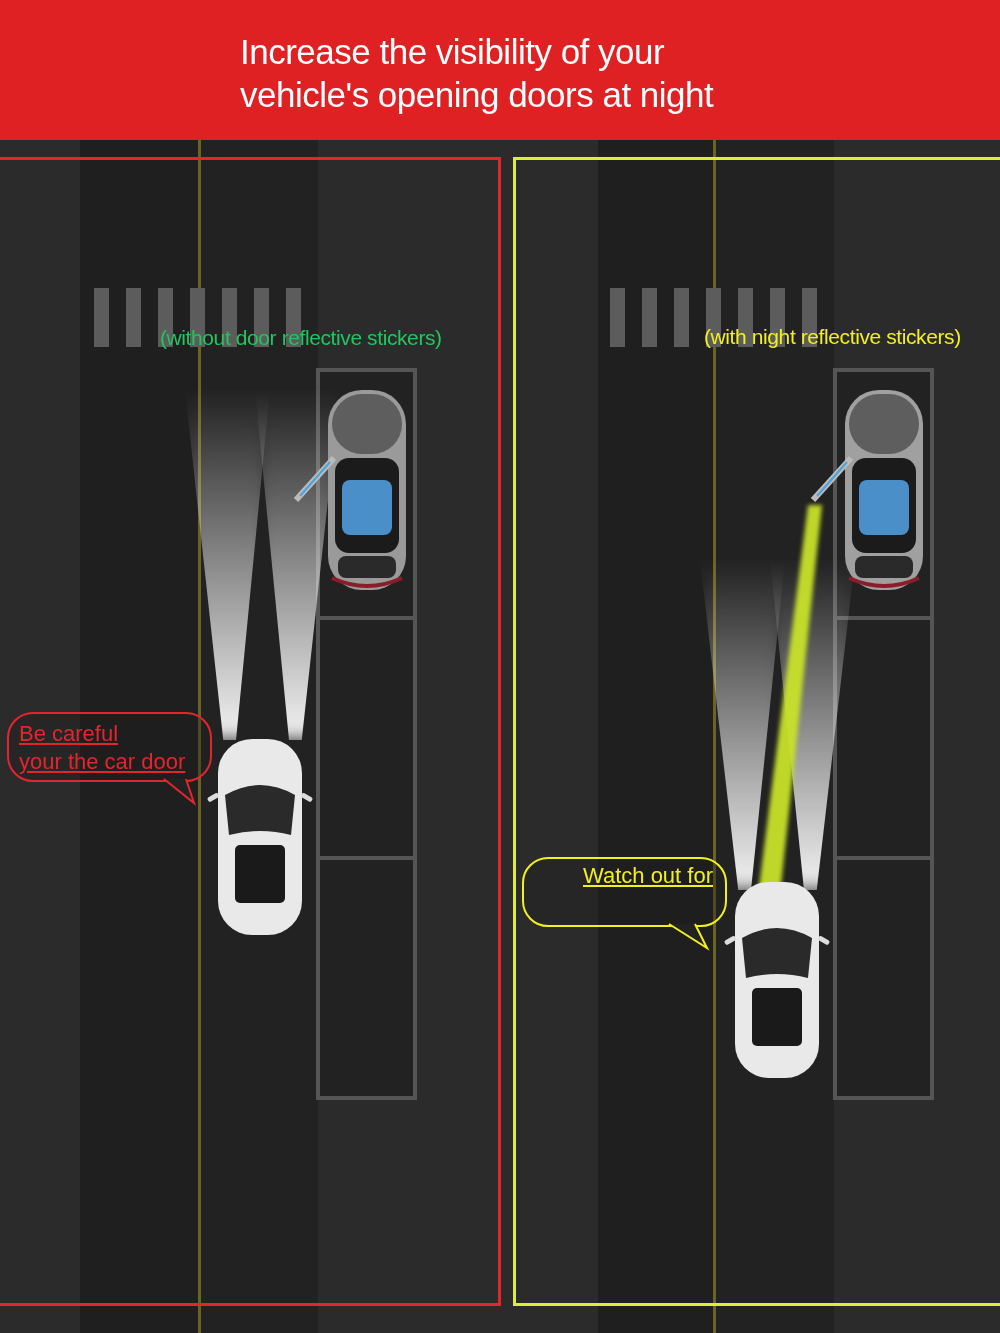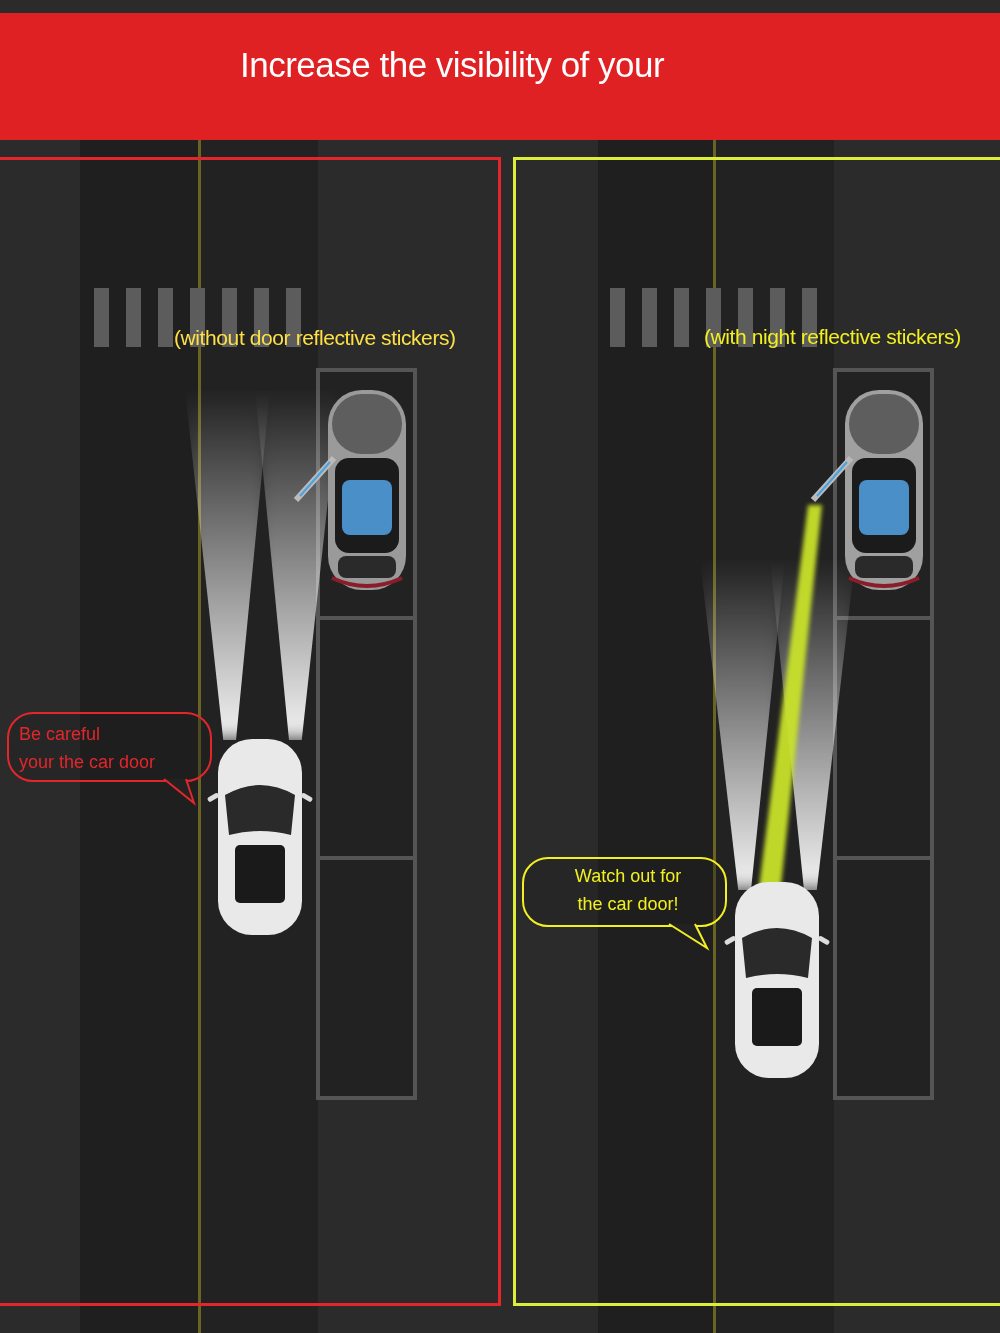--- a/index.html
+++ b/index.html
@@ -1,35 +1,36 @@
 <!DOCTYPE html>
 <html><head>
 <meta charset="utf-8">
 <style>
   html,body{margin:0;padding:0;}
   body{width:1000px;height:1333px;position:relative;overflow:hidden;background:#2b2b2b;font-family:"Liberation Sans",sans-serif;}
-  .banner{position:absolute;left:0;top:13px;width:1000px;height:140px;background:#df2123;}
+  .banner{position:absolute;left:0;top:0;width:1000px;height:140px;background:#df2123;}
   .banner-title{position:absolute;left:240px;top:30px;color:#fff;font-size:35px;line-height:43px;letter-spacing:-0.5px;}
   .strip{position:absolute;top:140px;height:1193px;}
   .center-line{position:absolute;top:140px;height:1193px;width:3px;background:#6b6322;}
   .frame{position:absolute;box-sizing:border-box;}
   .zebra{position:absolute;top:288px;width:15px;height:59px;background:#5c5c5c;}
   .caption{position:absolute;font-size:21px;white-space:nowrap;letter-spacing:-0.4px;}
   .slot{position:absolute;box-sizing:border-box;border:4px solid #555;background:#222;}
   .bubble{position:absolute;box-sizing:border-box;border:2px solid;border-radius:26px;background:rgba(30,30,30,0.35);}
-  .bubble-text{position:absolute;font-size:18px;line-height:28px;white-space:nowrap;}
+  .bubble-text{position:absolute;font-size:22px;line-height:28px;white-space:nowrap;text-decoration:underline;}
   .beam{position:absolute;filter:blur(9px);}
   .car{position:absolute;}
 </style>
 </head>
 <body>
 
 <div class="banner">
   <div class="banner-title">
     <div>Increase the visibility of your</div>
+    <div>vehicle's opening doors at night</div>
   </div>
 </div>
 
 <div class="strip" style="left:0;width:80px;background:#2b2b2b"></div>
 <div class="strip" style="left:80px;width:120px;background:#1f1f1f"></div>
 <div class="strip" style="left:200px;width:118px;background:#222"></div>
 <div class="strip" style="left:318px;width:280px;background:#2b2b2b"></div>
 
 <div class="strip" style="left:598px;width:118px;background:#1f1f1f"></div>
 <div class="strip" style="left:716px;width:118px;background:#222"></div>
@@ -60,21 +61,21 @@
 <div class="slot" style="left:316px;top:368px;width:101px;height:252px"></div>
 <div class="slot" style="left:316px;top:616px;width:101px;height:244px"></div>
 <div class="slot" style="left:316px;top:856px;width:101px;height:244px"></div>
 <div class="slot" style="left:833px;top:368px;width:101px;height:252px"></div>
 <div class="slot" style="left:833px;top:616px;width:101px;height:244px"></div>
 <div class="slot" style="left:833px;top:856px;width:101px;height:244px"></div>
 
 <div class="frame" style="left:-4px;top:157px;width:505px;height:1149px;border:3px solid #e3262b"></div>
 <div class="frame" style="left:513px;top:157px;width:500px;height:1149px;border:3px solid #dcee3a"></div>
 
-<div class="caption" style="left:174px;top:326px;color:#fde047">(without door reflective stickers)</div>
+<div class="caption" style="left:160px;top:326px;color:#22c55e">(without door reflective stickers)</div>
 <div class="caption" style="left:704px;top:325px;color:#f2f01e">(with night reflective stickers)</div>
 
 <div class="beam" style="left:185px;top:390px;width:85px;height:350px;background:linear-gradient(to bottom,rgba(255,255,255,0),rgba(255,255,255,0.95));clip-path:polygon(0 0,100% 0,60% 100%,45% 100%)"></div>
 <div class="beam" style="left:255px;top:390px;width:85px;height:350px;background:linear-gradient(to bottom,rgba(255,255,255,0),rgba(255,255,255,0.95));clip-path:polygon(0 0,100% 0,55% 100%,40% 100%)"></div>
 
 <div class="beam" style="left:700px;top:560px;width:85px;height:330px;background:linear-gradient(to bottom,rgba(255,255,255,0),rgba(255,255,255,0.95));clip-path:polygon(0 0,100% 0,60% 100%,45% 100%)"></div>
 <div class="beam" style="left:770px;top:560px;width:85px;height:330px;background:linear-gradient(to bottom,rgba(255,255,255,0),rgba(255,255,255,0.95));clip-path:polygon(0 0,100% 0,55% 100%,40% 100%)"></div>
 
 <svg style="position:absolute;left:740px;top:500px;filter:blur(2px)" width="90" height="400">
   <polygon points="68,5 82,5 40,395 18,395" fill="#c8e22a" opacity="0.95"></polygon>
@@ -124,16 +125,15 @@
 </svg>
 <div class="bubble-text" style="left:19px;top:720px;color:#e3262b">
   <div>Be careful</div>
   <div>your the car door</div>
 </div>
 
 <div class="bubble" style="left:522px;top:857px;width:205px;height:70px;border-color:#f2f01e"></div>
 <svg style="position:absolute;left:665px;top:920px" width="48" height="32">
   <polyline points="4,4 42,28 30,4" fill="#222" stroke="#f2f01e" stroke-width="2"></polyline>
 </svg>
-<div class="bubble-text" style="left:528px;top:862px;width:200px;text-align:center;color:#f2f01e">
+<div class="bubble-text" style="left:548px;top:862px;width:200px;text-align:center;color:#f2f01e">
   <div>Watch out for</div>
-  <div>the car door!</div>
 </div>
 
 </body></html>

